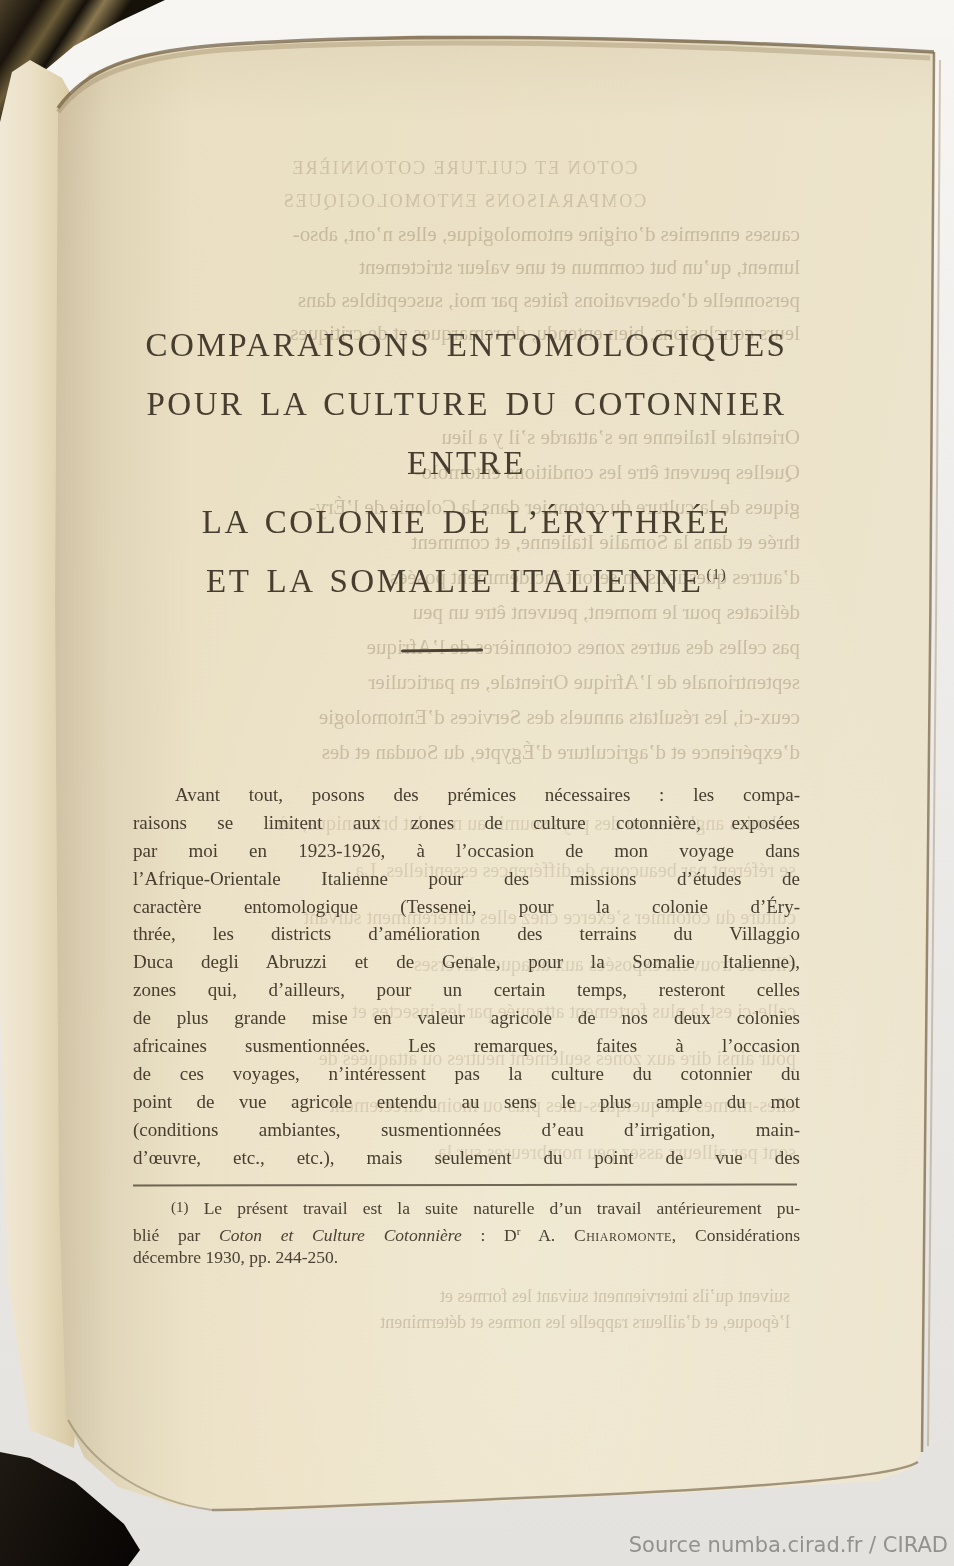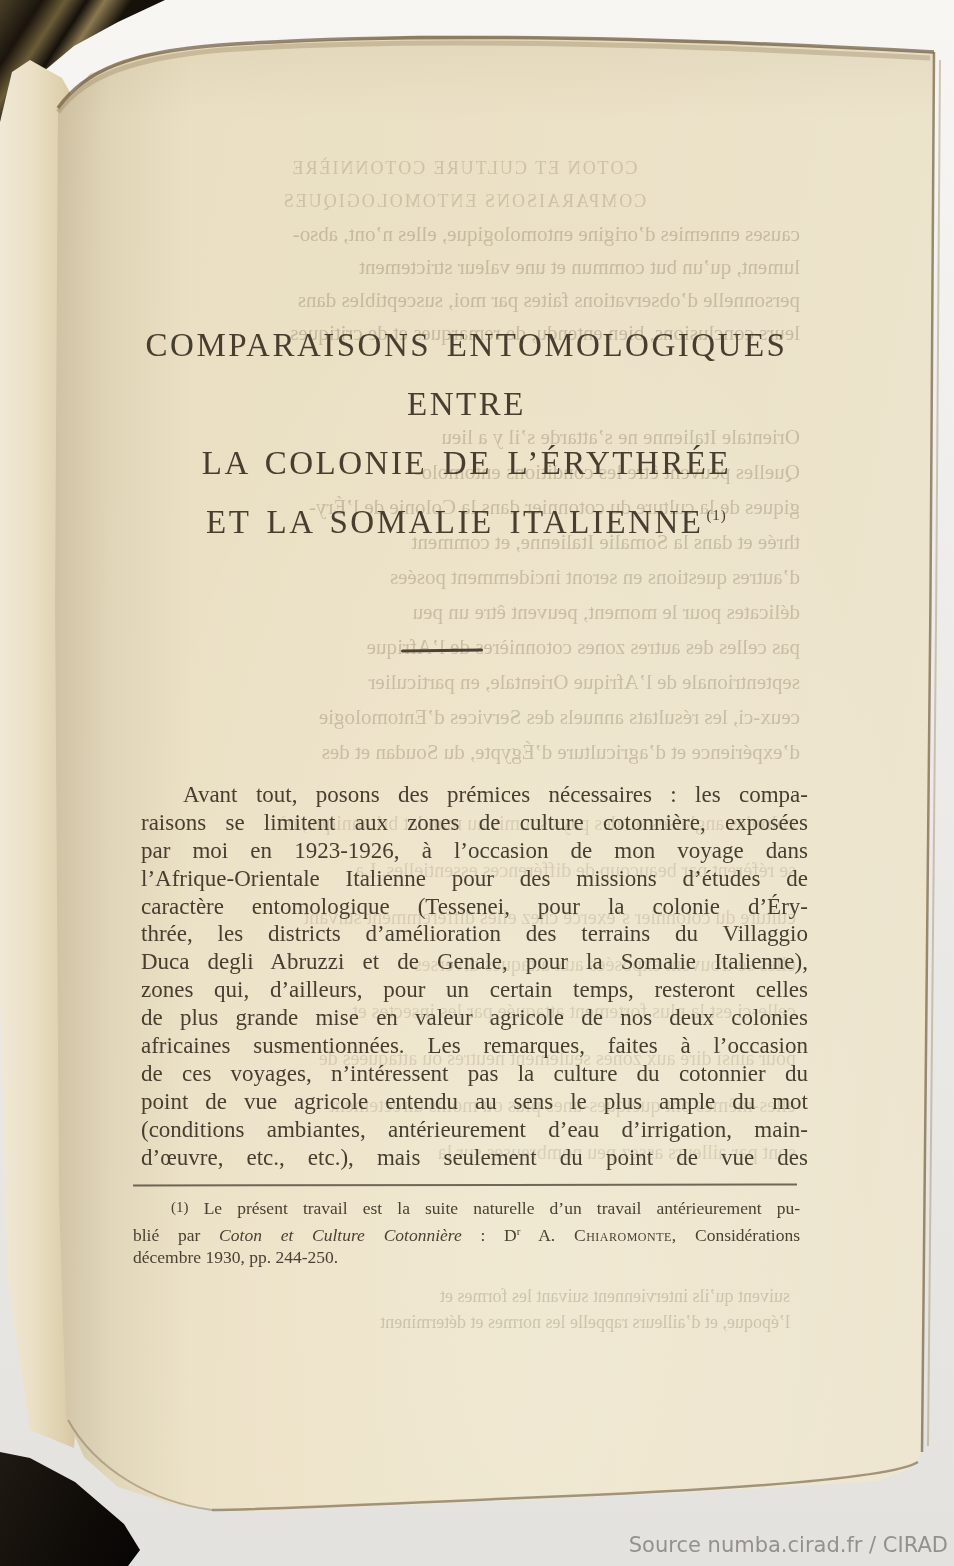--- a/index.html
+++ b/index.html
@@ -46,21 +46,21 @@
   .ghost-body{left:132px;top:800px;width:664px;font-size:20px;line-height:47px;color:rgba(128,112,82,0.20);}
   .ghost-bottom{left:150px;top:1283px;width:640px;font-size:18px;line-height:26px;color:rgba(128,112,82,0.30);}
   
   .content{position:absolute;left:0;top:0;width:954px;height:1566px;z-index:5;color:#453c2e;}
   .title{
     position:absolute;left:133px;top:316px;width:667px;text-align:center;
     font-size:33px;line-height:59px;letter-spacing:2.5px;word-spacing:5px;color:#473e30;
   }
   .title .tsup{font-size:15px;letter-spacing:1px;position:relative;top:-13px;margin-left:3px;}
   .divider{position:absolute;left:401px;top:649px;width:82px;height:3px;background:#4b4234;transform:rotate(-0.6deg);border-radius:2px;z-index:5;}
-  .bodytext{position:absolute;left:141px;top:781px;width:667px;font-size:23px;line-height:27.9px;color:#473e30;}
+  .bodytext{position:absolute;left:133px;top:781px;width:667px;font-size:19px;line-height:27.9px;color:#473e30;}
   .bline{text-align:justify;text-align-last:justify;text-justify:inter-word;height:27.9px;overflow:visible;}
   .bline.indent{text-indent:42px;}
   .fnrule{position:absolute;left:133px;top:1184px;width:664px;height:2px;background:rgba(70,60,45,0.75);transform:rotate(-0.1deg);z-index:5;}
   .footnote{position:absolute;left:133px;top:1198px;width:667px;font-size:17.5px;line-height:21.8px;color:#4a4133;}
   .fline{text-align:justify;text-align-last:justify;text-justify:inter-word;}
   .fline.last{text-align-last:left;}
   .fline.indent{text-indent:38px;}
   .fnmark{position:relative;top:-2px;font-size:15px;}
   .fsup{font-size:11px;vertical-align:6px;}
   .fit{font-style:italic;}
@@ -124,20 +124,21 @@
   </div>
   <div class="ghost ghost-bottom">
     <div class="gl">suivent qu’ils interviennent suivant les formes et</div>
     <div class="gl">l’époque, et d’ailleurs rappelle les normes et déterminent</div>
   </div>
 
   <div class="content">
 
     <div class="title">
       <div>COMPARAISONS ENTOMOLOGIQUES</div>
+      <div>POUR LA CULTURE DU COTONNIER</div>
       <div>ENTRE</div>
       <div>LA COLONIE DE L’ÉRYTHRÉE</div>
       <div>
         <span>ET LA SOMALIE ITALIENNE</span><span class="tsup">(1)</span>
       </div>
     </div>
 
     <div class="divider"></div>
 
     <div class="bodytext">
@@ -146,21 +147,21 @@
       <div class="bline">par moi en 1923-1926, à l’occasion de mon voyage dans</div>
       <div class="bline">l’Afrique-Orientale Italienne pour des missions d’études de</div>
       <div class="bline">caractère entomologique (Tessenei, pour la colonie d’Éry-</div>
       <div class="bline">thrée, les districts d’amélioration des terrains du Villaggio</div>
       <div class="bline">Duca degli Abruzzi et de Genale, pour la Somalie Italienne),</div>
       <div class="bline">zones qui, d’ailleurs, pour un certain temps, resteront celles</div>
       <div class="bline">de plus grande mise en valeur agricole de nos deux colonies</div>
       <div class="bline">africaines susmentionnées. Les remarques, faites à l’occasion</div>
       <div class="bline">de ces voyages, n’intéressent pas la culture du cotonnier du</div>
       <div class="bline">point de vue agricole entendu au sens le plus ample du mot</div>
-      <div class="bline">(conditions ambiantes, antérieurement d’eau d’irrigation, main-</div>
+      <div class="bline">(conditions ambiantes, susmentionnées d’eau d’irrigation, main-</div>
       <div class="bline">d’œuvre, etc., etc.), mais seulement du point de vue des</div>
     </div>
 
     <div class="fnrule"></div>
 
     <div class="footnote">
       <div class="fline indent">
         <span class="fnmark">(1)</span><span> Le présent travail est la suite naturelle d’un travail antérieurement pu-</span>
       </div>
       <div class="fline">

